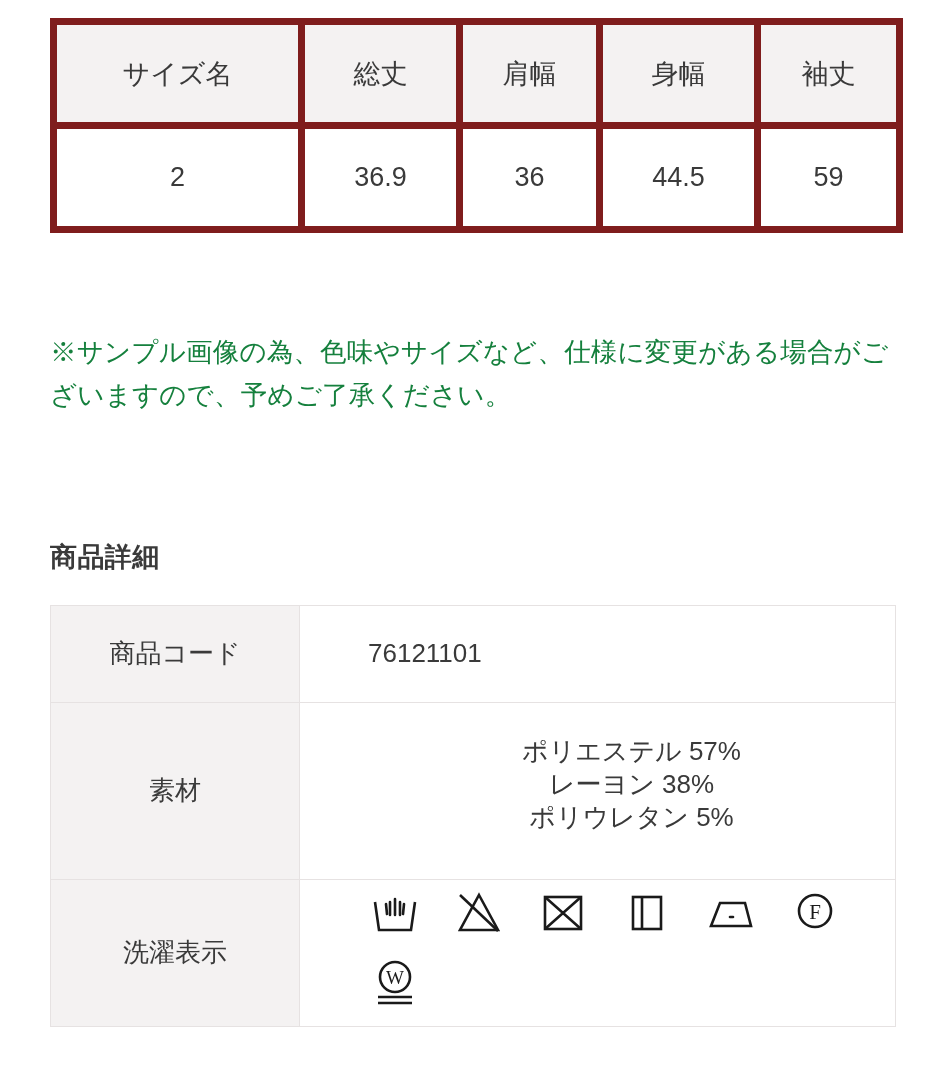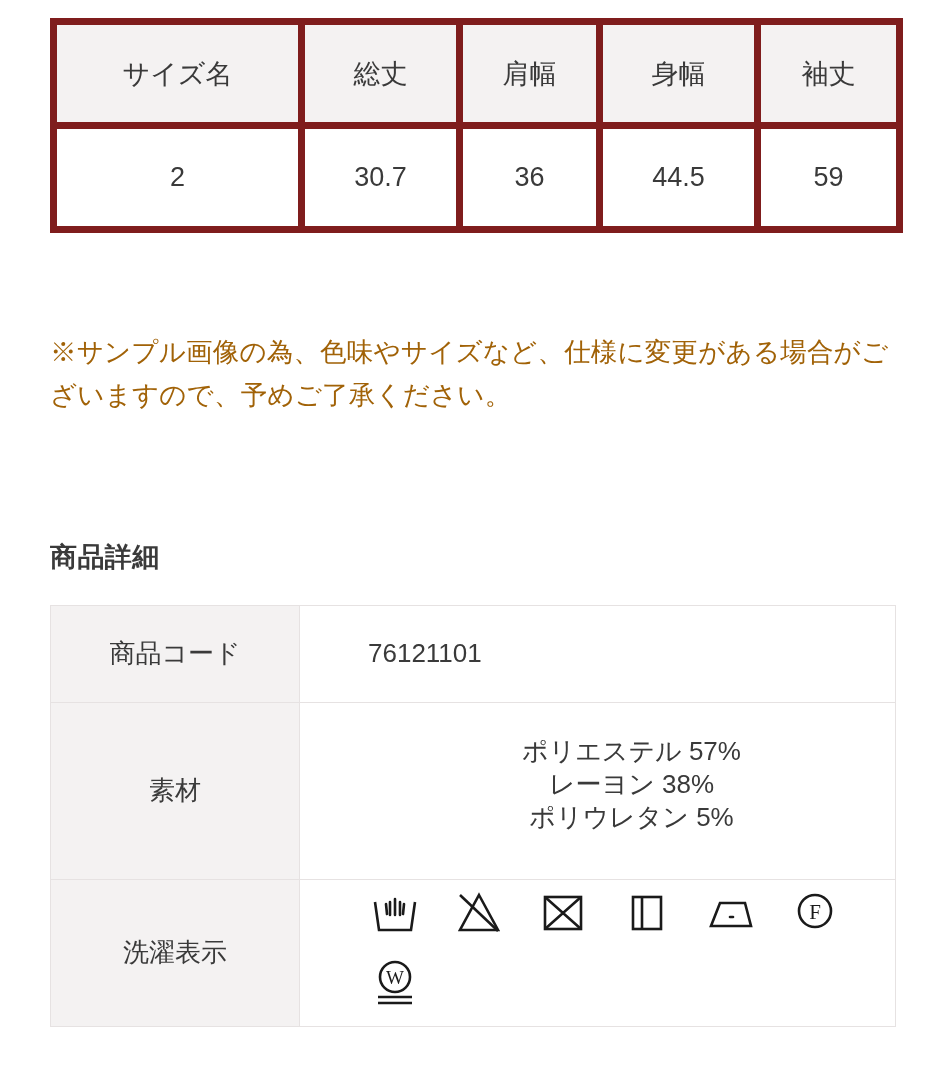--- a/index.html
+++ b/index.html
@@ -49,21 +49,21 @@
   .col-a { width: 158px; }
   .col-b { width: 140px; }
   .col-c { width: 158px; }
   .col-d { width: 142px; }
 
   
   .note {
     margin-top: 98px;
     font-size: 26.5px;
     line-height: 1.62;
-    color: #a16207;
+    color: #15803d;
     letter-spacing: 0.2px;
     width: 860px;
   }
 
   
   .section-title {
     margin-top: 122px;
     font-size: 27px;
     color: #3a3a3a;
     letter-spacing: 0.4px;
@@ -141,21 +141,21 @@
         <th>サイズ名</th>
         <th>総丈</th>
         <th>肩幅</th>
         <th>身幅</th>
         <th>袖丈</th>
       </tr>
     </thead>
     <tbody>
       <tr>
         <td>2</td>
-        <td>30.7</td>
+        <td>36.9</td>
         <td>36</td>
         <td>44.5</td>
         <td>59</td>
       </tr>
     </tbody>
   </table>
 
   <p class="note">※サンプル画像の為、色味やサイズなど、仕様に変更がある場合がございますので、予めご了承ください。</p>
 
   <h2 class="section-title">商品詳細</h2>

